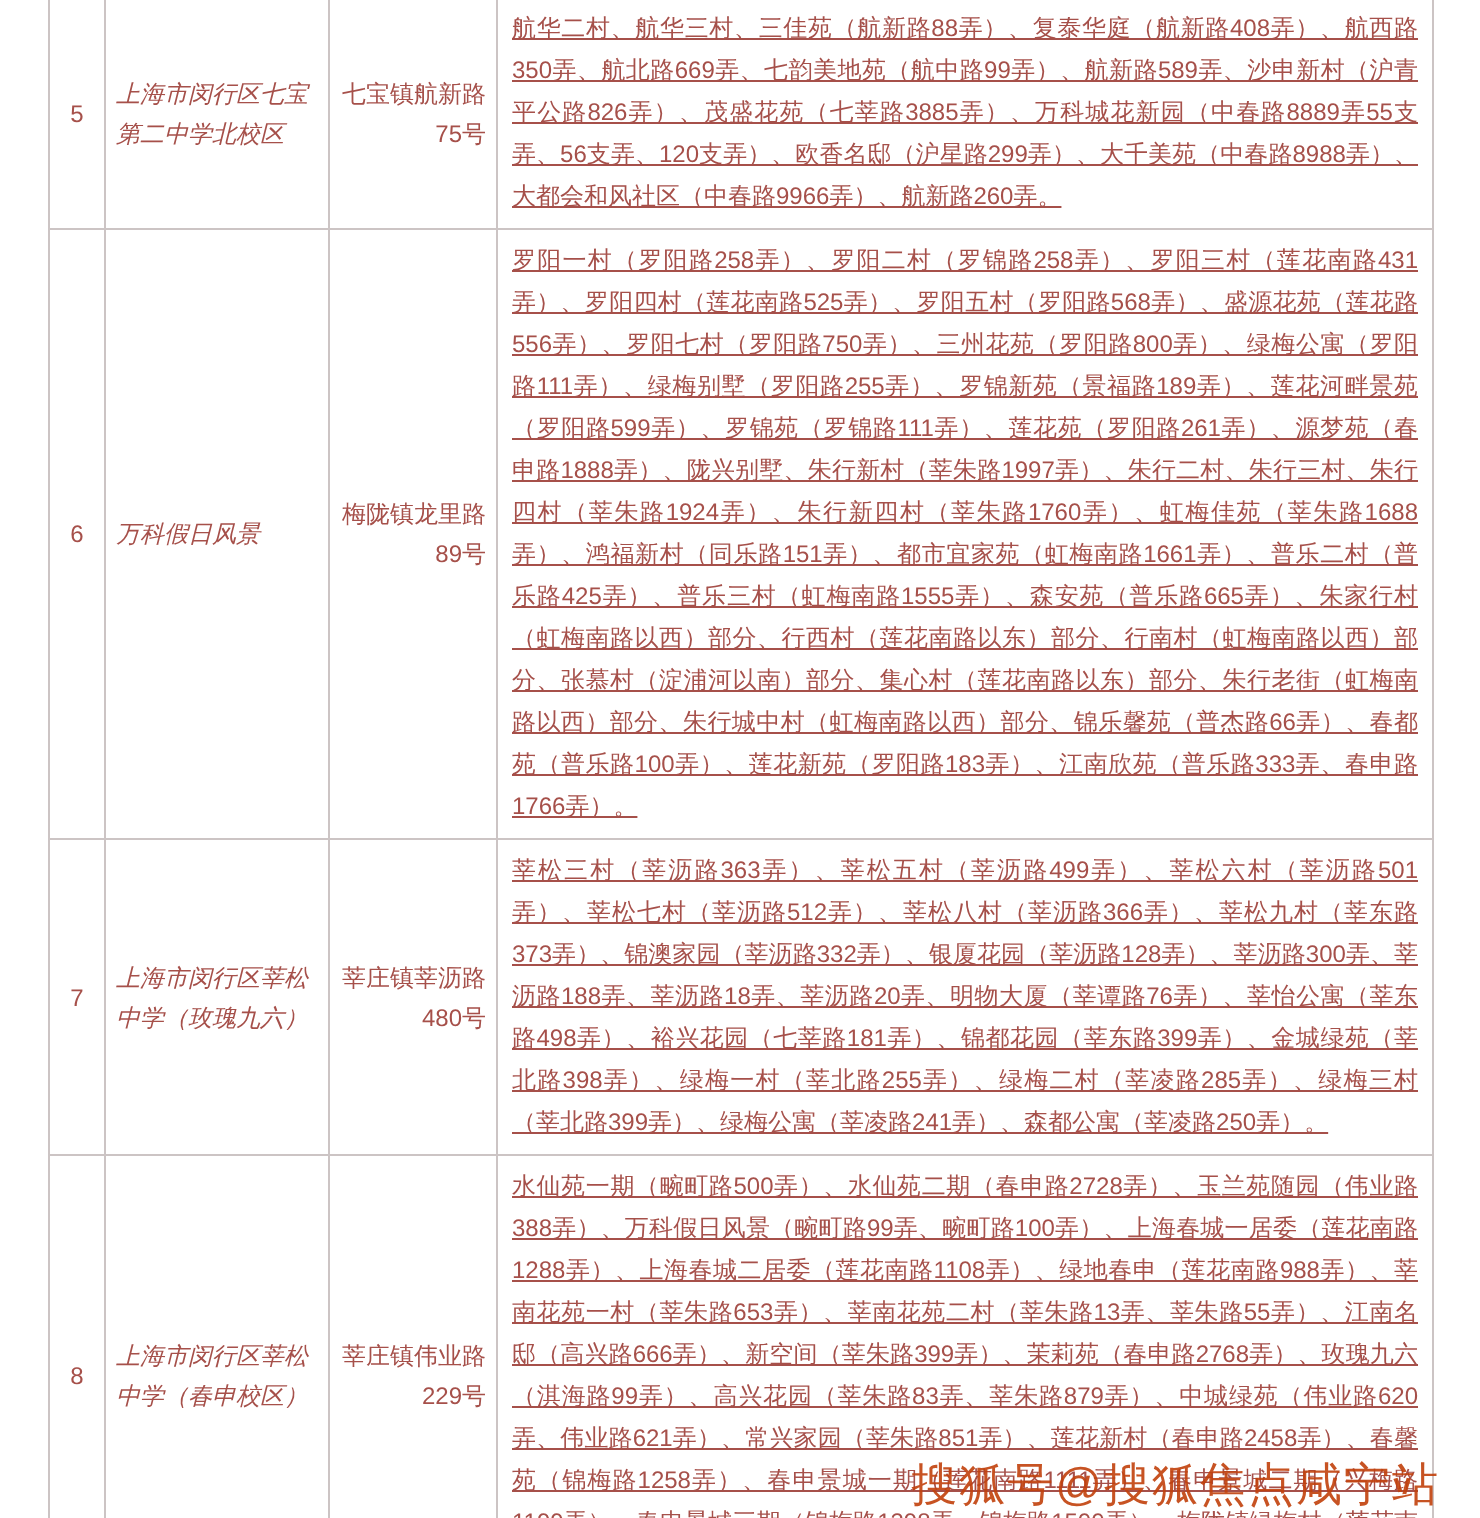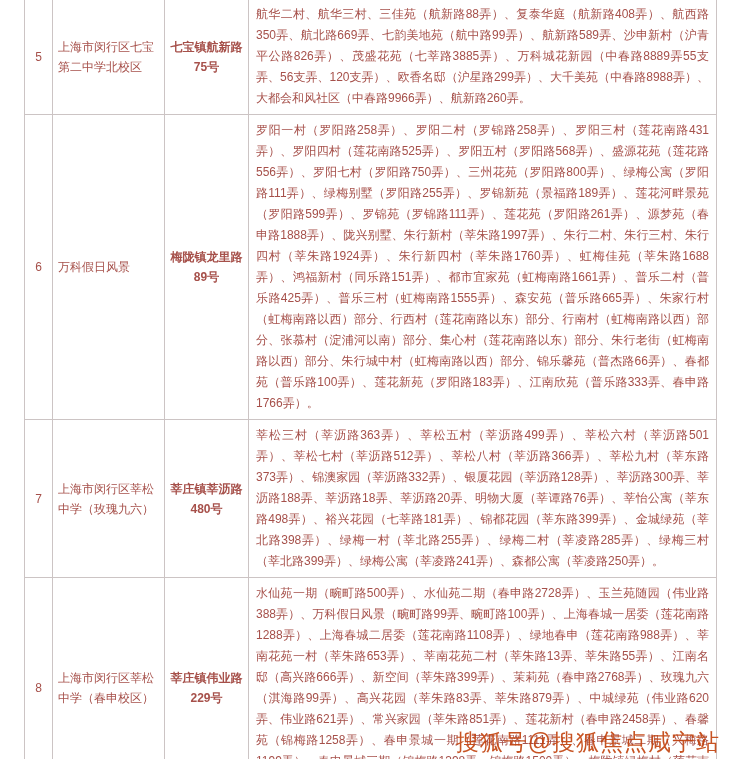--- a/index.html
+++ b/index.html
@@ -22,29 +22,30 @@
     margin-left: 24px;
     margin-top: -2px;
   }
   table.district-table td {
     border: 1px solid #ccc4c4;
     color: #a6504a;
     font-size: 12px;
     vertical-align: middle;
   }
   td.col-num   { width: 28px;  text-align: center; font-size: 13px; }
-  td.col-school{ width: 112px; padding: 4px 5px; line-height: 20px; text-align: left; }
-  td.col-addr  { width: 84px;  padding: 4px 5px; line-height: 20px; text-align: center; font-weight: bold; }
+  td.col-school{ width: 112px; padding: 4px 5px; line-height: 20px; text-align: left; font-style: italic; }
+  td.col-addr  { width: 84px;  padding: 4px 5px; line-height: 20px; text-align: right; }
   td.col-comm  {
     width: 468px;
     padding: 5px 7px;
     line-height: 21px;
     text-align: justify;
     text-justify: inter-ideograph;
     overflow-wrap: break-word;
+    text-decoration: underline;
   }
   tr.row-5 { height: 112px; }
   tr.row-6 { height: 278px; }
   tr.row-7 { height: 155px; }
   tr.row-8 { height: 212px; }
   .watermark {
     position: absolute;
     right: 20px;
     bottom: 1px;
     font-size: 23px;

